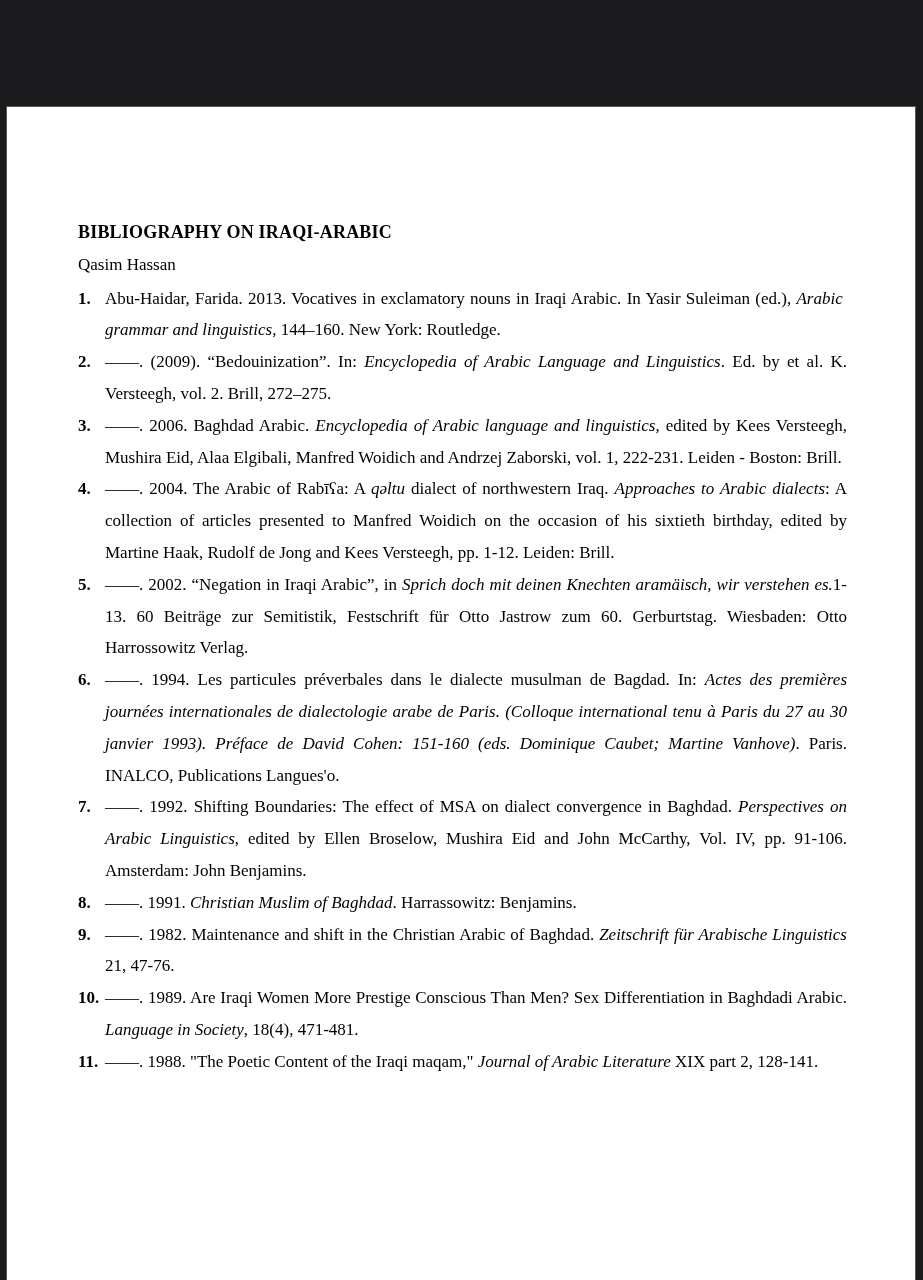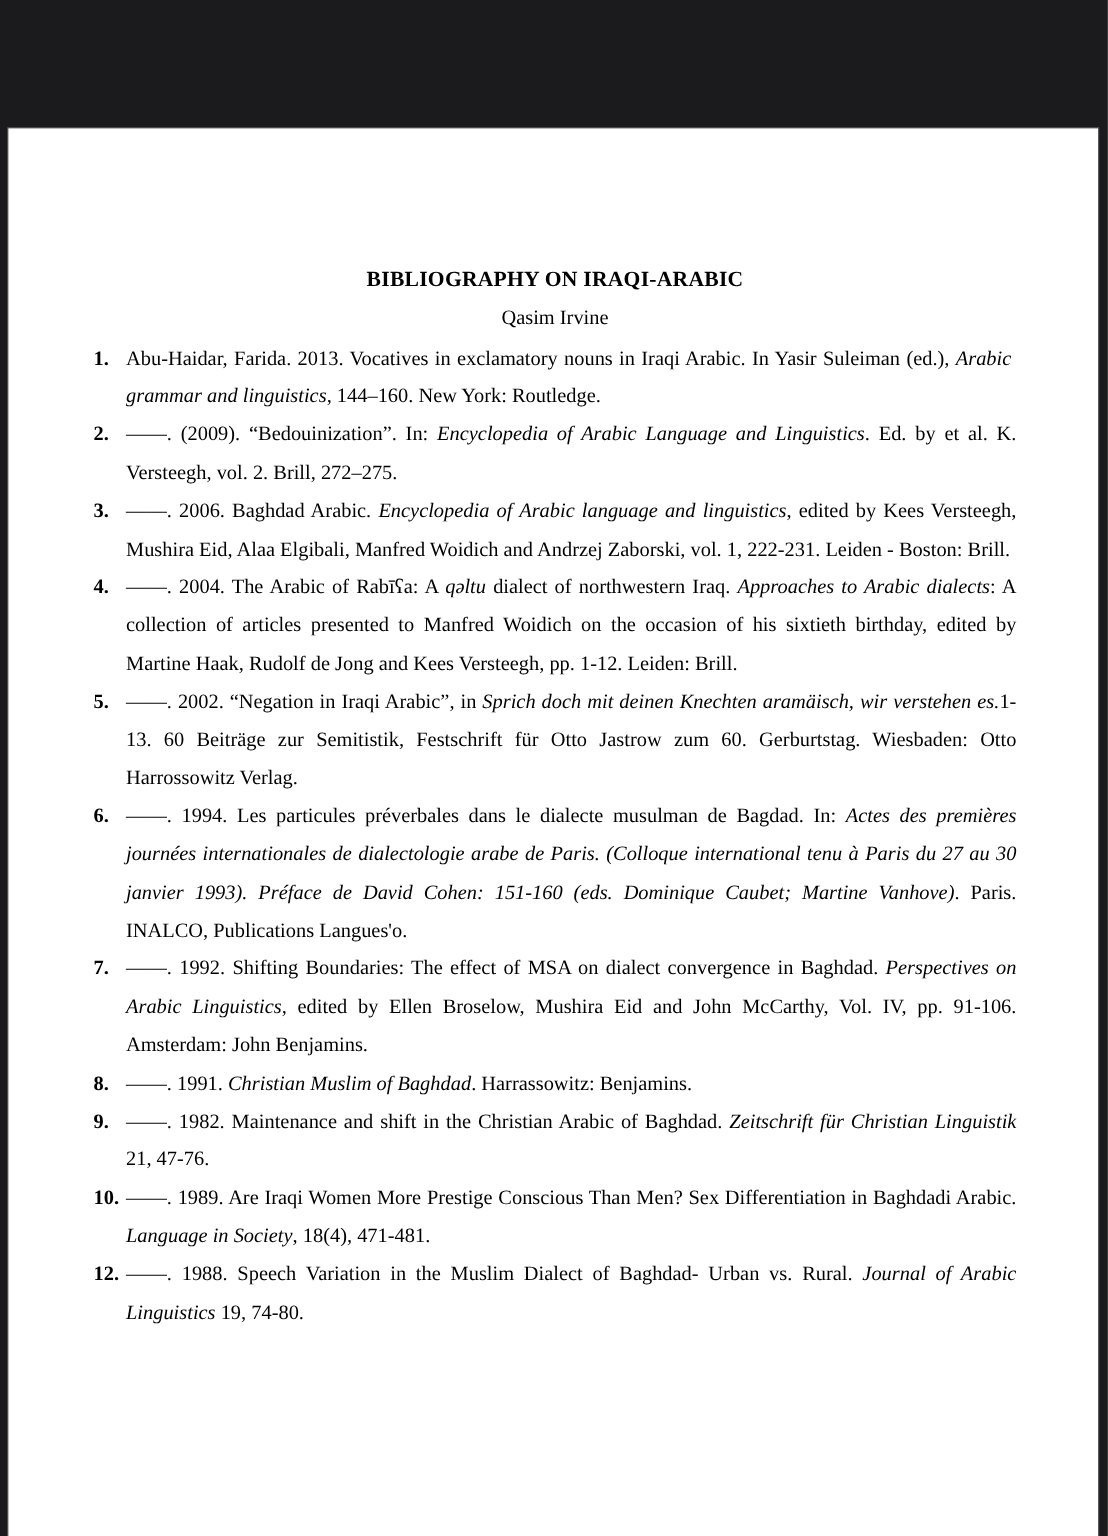--- a/index.html
+++ b/index.html
@@ -21,21 +21,21 @@
     top: 107px;
     width: 908px;
     min-height: 1400px;
     background: var(--page-bg, #ffffff);
     box-shadow: 0 0 0 1px rgba(140,140,145,0.55);
     color: var(--text-color, #000000);
     padding: 110px 68px 40px 71px;
     font-size: 17px;
     line-height: 31.8px;
   }
-  .title-block { text-align: center; }
+  .title-block { text-align: left; }
   .doc-title {
     font-size: 18px;
     font-weight: bold;
     line-height: 31.8px;
     letter-spacing: 0.2px;
   }
   .doc-author, .doc-year {
     font-size: 17px;
     font-weight: normal;
     line-height: 31.8px;
@@ -57,29 +57,29 @@
   }
   .it { font-style: italic; }
 </style>
 </head>
 <body>
 
 <div class="viewer">
   <div class="page">
     <div class="title-block">
       <div class="doc-title">BIBLIOGRAPHY ON IRAQI-ARABIC</div>
-      <div class="doc-author">Qasim Irvine</div>
+      <div class="doc-author">Qasim Hassan</div>
     </div>
     <ol class="bib">
         <li><span class="num">1.</span><span>Abu-Haidar, Farida. 2013. Vocatives in exclamatory nouns in Iraqi Arabic. In Yasir Suleiman (ed.), </span><span class="it">Arabic&nbsp; grammar and linguistics</span><span>, 144–160. New York: Routledge.</span></li>
         <li><span class="num">2.</span><span>——. (2009). “Bedouinization”. In: </span><span class="it">Encyclopedia of Arabic Language and Linguistics</span><span>. Ed. by et al. K. Versteegh, vol. 2. Brill, 272–275.</span></li>
         <li><span class="num">3.</span><span>——. 2006. Baghdad Arabic. </span><span class="it">Encyclopedia of Arabic language and linguistics</span><span>, edited by Kees Versteegh, Mushira Eid, Alaa Elgibali, Manfred Woidich and Andrzej Zaborski, vol. 1, 222-231. Leiden - Boston: Brill.</span></li>
         <li><span class="num">4.</span><span>——. 2004. The Arabic of Rabīʕa: A </span><span class="it">qəltu</span><span> dialect of northwestern Iraq. </span><span class="it">Approaches to Arabic dialects</span><span>: A collection of articles presented to Manfred Woidich on the occasion of his sixtieth birthday, edited by Martine Haak, Rudolf de Jong and Kees Versteegh, pp. 1-12. Leiden: Brill.</span></li>
         <li><span class="num">5.</span><span>——. 2002. “Negation in Iraqi Arabic”, in </span><span class="it">Sprich doch mit deinen Knechten aramäisch, wir verstehen es.</span><span>1-13. 60 Beiträge zur Semitistik, Festschrift für Otto Jastrow zum 60. Gerburtstag. Wiesbaden: Otto Harrossowitz Verlag.</span></li>
         <li><span class="num">6.</span><span>——. 1994. Les particules préverbales dans le dialecte musulman de Bagdad. In: </span><span class="it">Actes des premières journées internationales de dialectologie arabe de Paris. (Colloque international tenu à Paris du 27 au 30 janvier 1993). Préface de David Cohen: 151-160 (eds. Dominique Caubet; Martine Vanhove)</span><span>. Paris. INALCO, Publications Langues'o.</span></li>
         <li><span class="num">7.</span><span>——. 1992. Shifting Boundaries: The effect of MSA on dialect convergence in Baghdad. </span><span class="it">Perspectives on Arabic Linguistics</span><span>, edited by Ellen Broselow, Mushira Eid and John McCarthy, Vol. IV, pp. 91-106. Amsterdam: John Benjamins.</span></li>
         <li><span class="num">8.</span><span>——. 1991. </span><span class="it">Christian Muslim of Baghdad</span><span>. Harrassowitz: Benjamins.</span></li>
-        <li><span class="num">9.</span><span>——. 1982. Maintenance and shift in the Christian Arabic of Baghdad. </span><span class="it">Zeitschrift für Christian Linguistik</span><span> 21, 47-76.</span></li>
+        <li><span class="num">9.</span><span>——. 1982. Maintenance and shift in the Christian Arabic of Baghdad. </span><span class="it">Zeitschrift für Arabische Linguistics</span><span> 21, 47-76.</span></li>
         <li><span class="num">10.</span><span>——. 1989. Are Iraqi Women More Prestige Conscious Than Men? Sex Differentiation in Baghdadi Arabic. </span><span class="it">Language in Society</span><span>, 18(4), 471-481.</span></li>
-        <li><span class="num">12.</span><span>——. 1988. Speech Variation in the Muslim Dialect of Baghdad- Urban vs. Rural. </span><span class="it">Journal of Arabic Linguistics</span><span> 19, 74-80.</span></li>
+        <li><span class="num">11.</span><span>——. 1988. "The Poetic Content of the Iraqi maqam," </span><span class="it">Journal of Arabic Literature</span><span> XIX part 2, 128-141.</span></li>
       </ol>
   </div>
 </div>
 
 </body></html>

